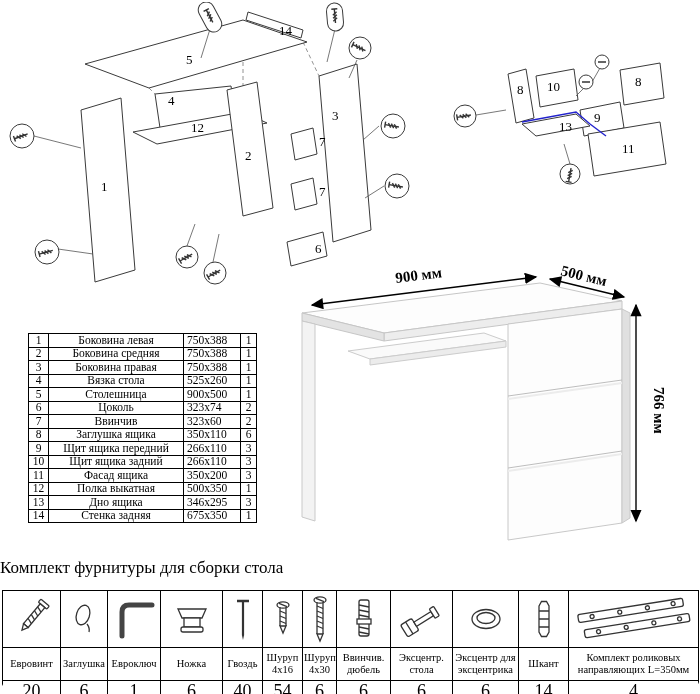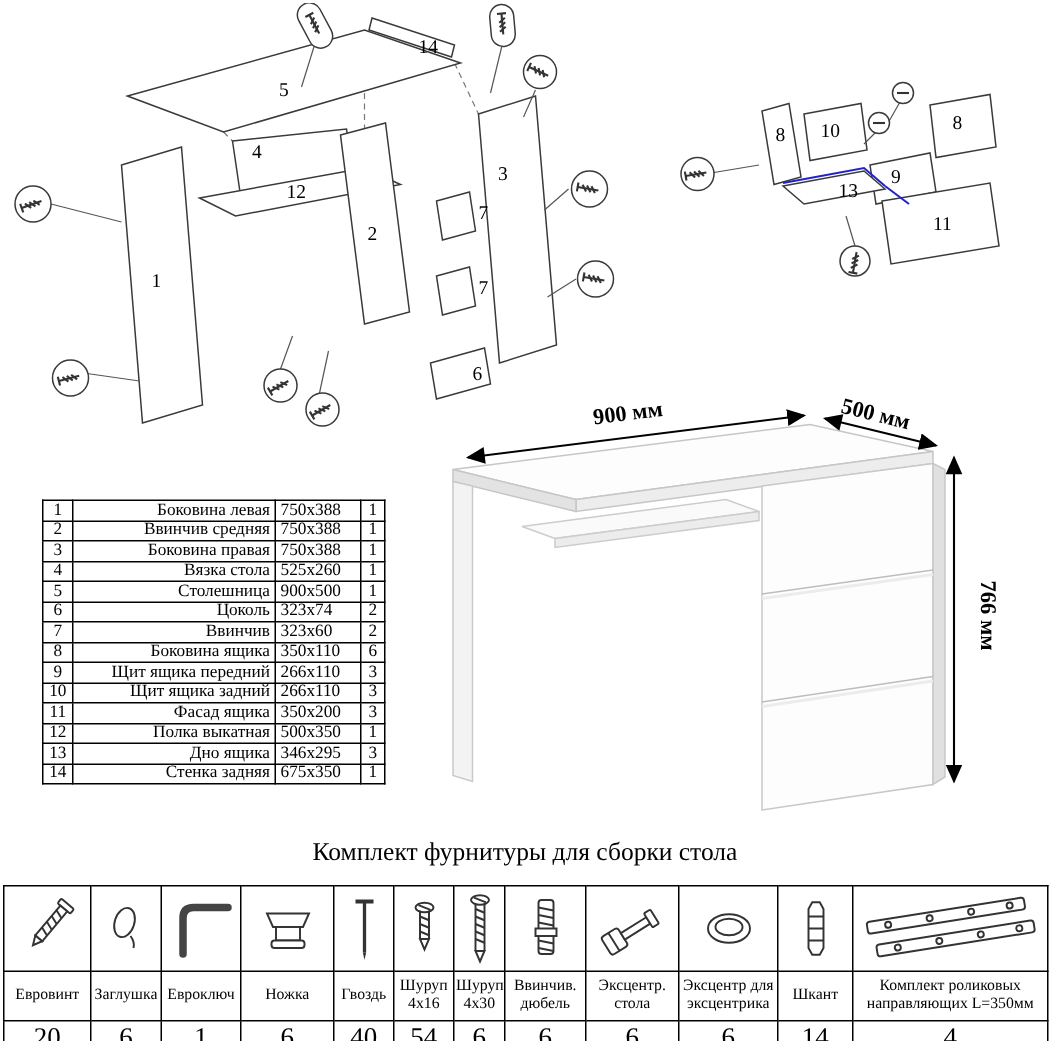--- a/index.html
+++ b/index.html
@@ -1,38 +1,38 @@
 <!DOCTYPE html>
 <html><head>
 <meta charset="utf-8">
 <style>
   html,body { margin:0; padding:0; background:#fff; }
   .sheet { position:relative; width:700px; height:694px; background:#fff;
-           font-family:"Liberation Serif", serif; overflow:hidden; color:#000; }
+           font-family:"Liberation Serif", serif; overflow:hidden; color:#000;border-radius:18px; }
   svg { position:absolute; }
   .lineart { fill:#fff; stroke:#3a3a3a; stroke-width:1; }
   .plabel { font:13px "Liberation Serif", serif; fill:#000; }
   .leader { stroke:#555; stroke-width:0.8; fill:none; }
   .dashed { stroke:#777; stroke-width:0.8; stroke-dasharray:4 3; fill:none; }
   .blue   { stroke:#2222cc; stroke-width:1.4; fill:none; }
 
   
   .parts { position:absolute; left:28px; top:333px; border-collapse:collapse; background:#fff; }
   .parts td { border:1px solid #000; font-size:11.5px; line-height:11.5px;
               padding:0 3px; height:12.5px; white-space:nowrap; }
   .c-num  { width:13px; text-align:center; }
-  .c-name { width:128px; text-align:right; }
+  .c-name { width:128px; text-align:center; }
   .c-size { width:50px; }
   .c-qty  { width:9px;  text-align:center; }
 
   
   .dim { font:600 15px "Liberation Serif", serif; fill:#000; }
 
   
-  .hw-title { position:absolute; top:558px; left:0; width:700px; text-align:center;
+  .hw-title { position:absolute; top:558px; left:0; width:700px; text-align:left;
               font-size:17px; }
   .hw { position:absolute; left:2px; top:590px; width:696px; border-collapse:collapse;
         table-layout:fixed; background:#fff; }
   .hw td { border:1px solid #000; text-align:center; vertical-align:middle;
            overflow:hidden; padding:0; }
   .hw-icons td { height:56px; }
   .hw-names td { font-size:10.5px; line-height:1.1; height:30px; padding:1px 1px; }
   .hw-qty td { font-size:18px; height:20px; }
   .icon { position:static; display:inline-block; vertical-align:middle; }
   .ic { fill:#fff; stroke:#333; stroke-width:1.3; }
@@ -202,21 +202,21 @@
   <table class="parts">
     <tbody>
       <tr>
           <td class="c-num">1</td>
           <td class="c-name">Боковина левая</td>
           <td class="c-size">750x388</td>
           <td class="c-qty">1</td>
         </tr>
       <tr>
           <td class="c-num">2</td>
-          <td class="c-name">Ввинчив средняя</td>
+          <td class="c-name">Боковина средняя</td>
           <td class="c-size">750x388</td>
           <td class="c-qty">1</td>
         </tr>
       <tr>
           <td class="c-num">3</td>
           <td class="c-name">Боковина правая</td>
           <td class="c-size">750x388</td>
           <td class="c-qty">1</td>
         </tr>
       <tr>
@@ -238,21 +238,21 @@
           <td class="c-qty">2</td>
         </tr>
       <tr>
           <td class="c-num">7</td>
           <td class="c-name">Ввинчив</td>
           <td class="c-size">323x60</td>
           <td class="c-qty">2</td>
         </tr>
       <tr>
           <td class="c-num">8</td>
-          <td class="c-name">Боковина ящика</td>
+          <td class="c-name">Заглушка ящика</td>
           <td class="c-size">350x110</td>
           <td class="c-qty">6</td>
         </tr>
       <tr>
           <td class="c-num">9</td>
           <td class="c-name">Щит ящика передний</td>
           <td class="c-size">266x110</td>
           <td class="c-qty">3</td>
         </tr>
       <tr>

